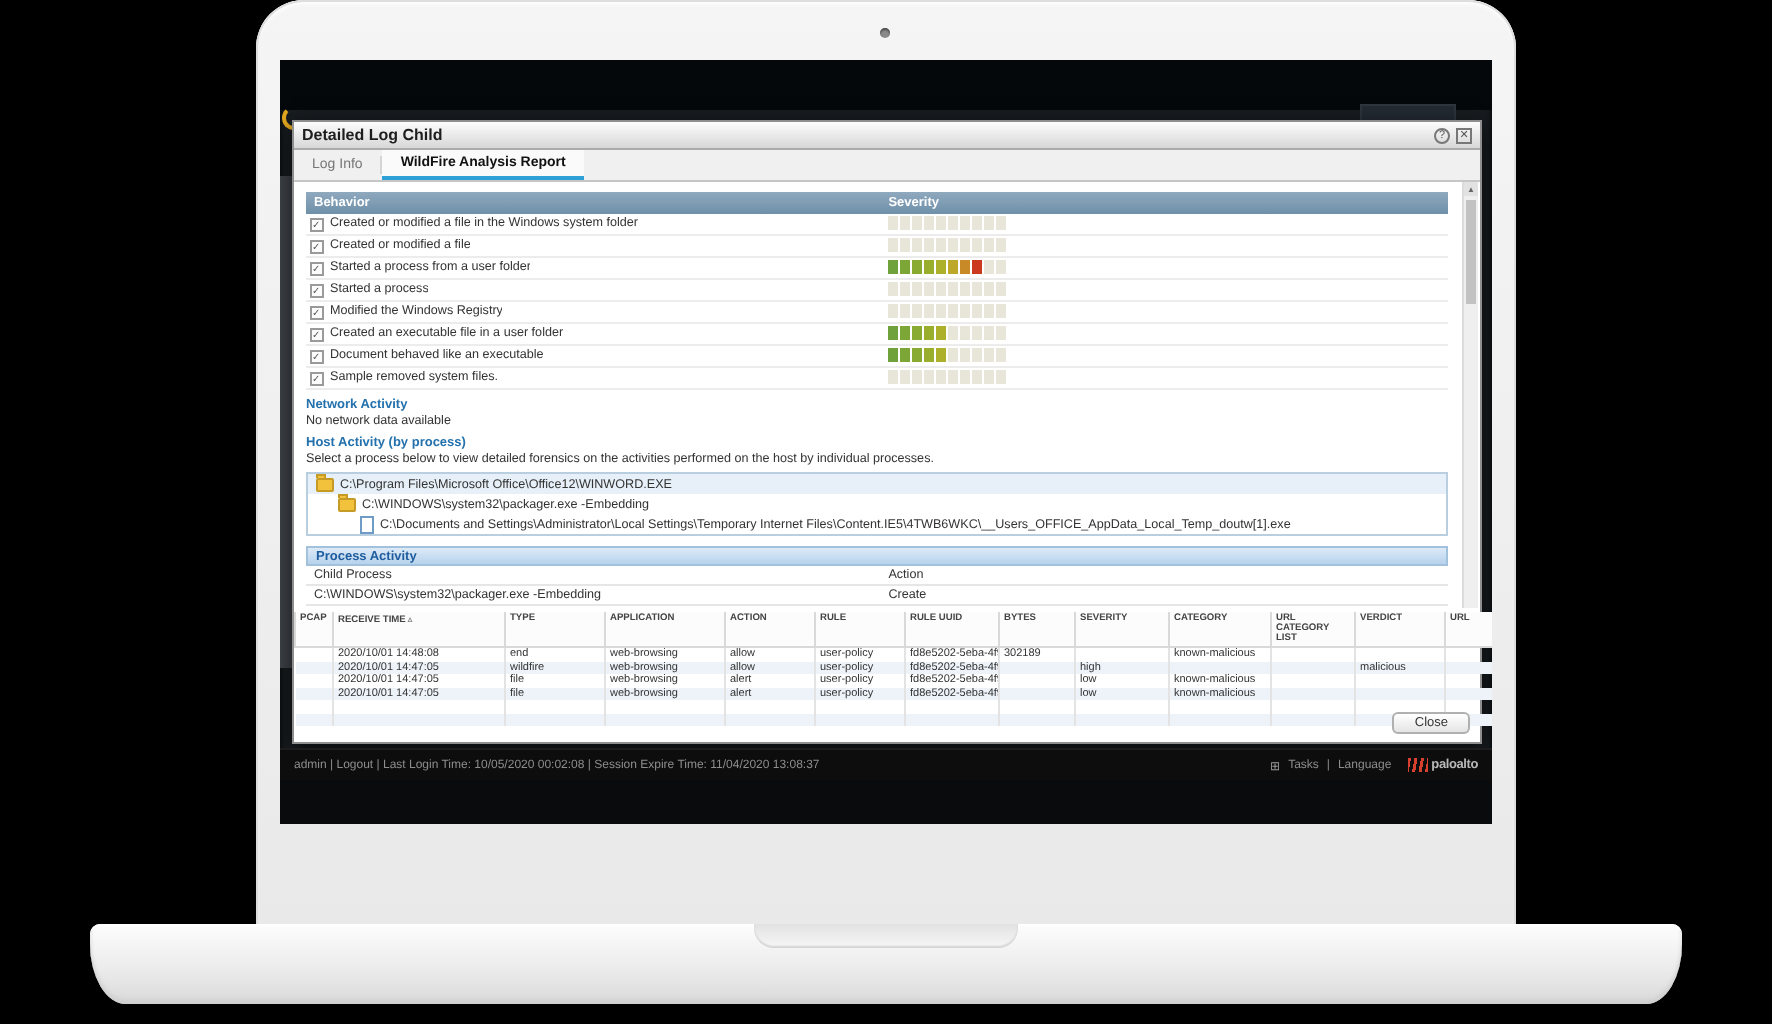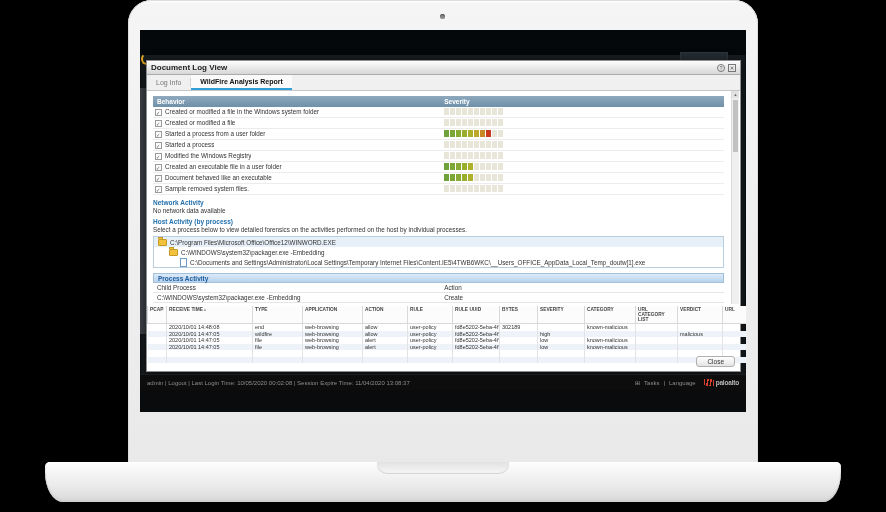--- a/index.html
+++ b/index.html
@@ -113,21 +113,21 @@
 
     <div class="screen">
       <div class="top-band"></div>
       <div class="bottom-band"></div>
       <div class="sidebar-strip"></div>
       <div class="dim-btn"></div>
       <div class="logo-peek"></div>
 
       <div class="dialog">
         <div class="titlebar">
-          <span class="title">Document Log View</span>
+          <span class="title">Detailed Log Child</span>
           <span class="tb-icon help">?</span>
           <span class="tb-icon closeico">✕</span>
         </div>
 
         <div class="tabbar">
           <div class="tab">Log Info</div>
           <div class="tab-sep"></div>
           <div class="tab active">WildFire Analysis Report</div>
         </div>
 

